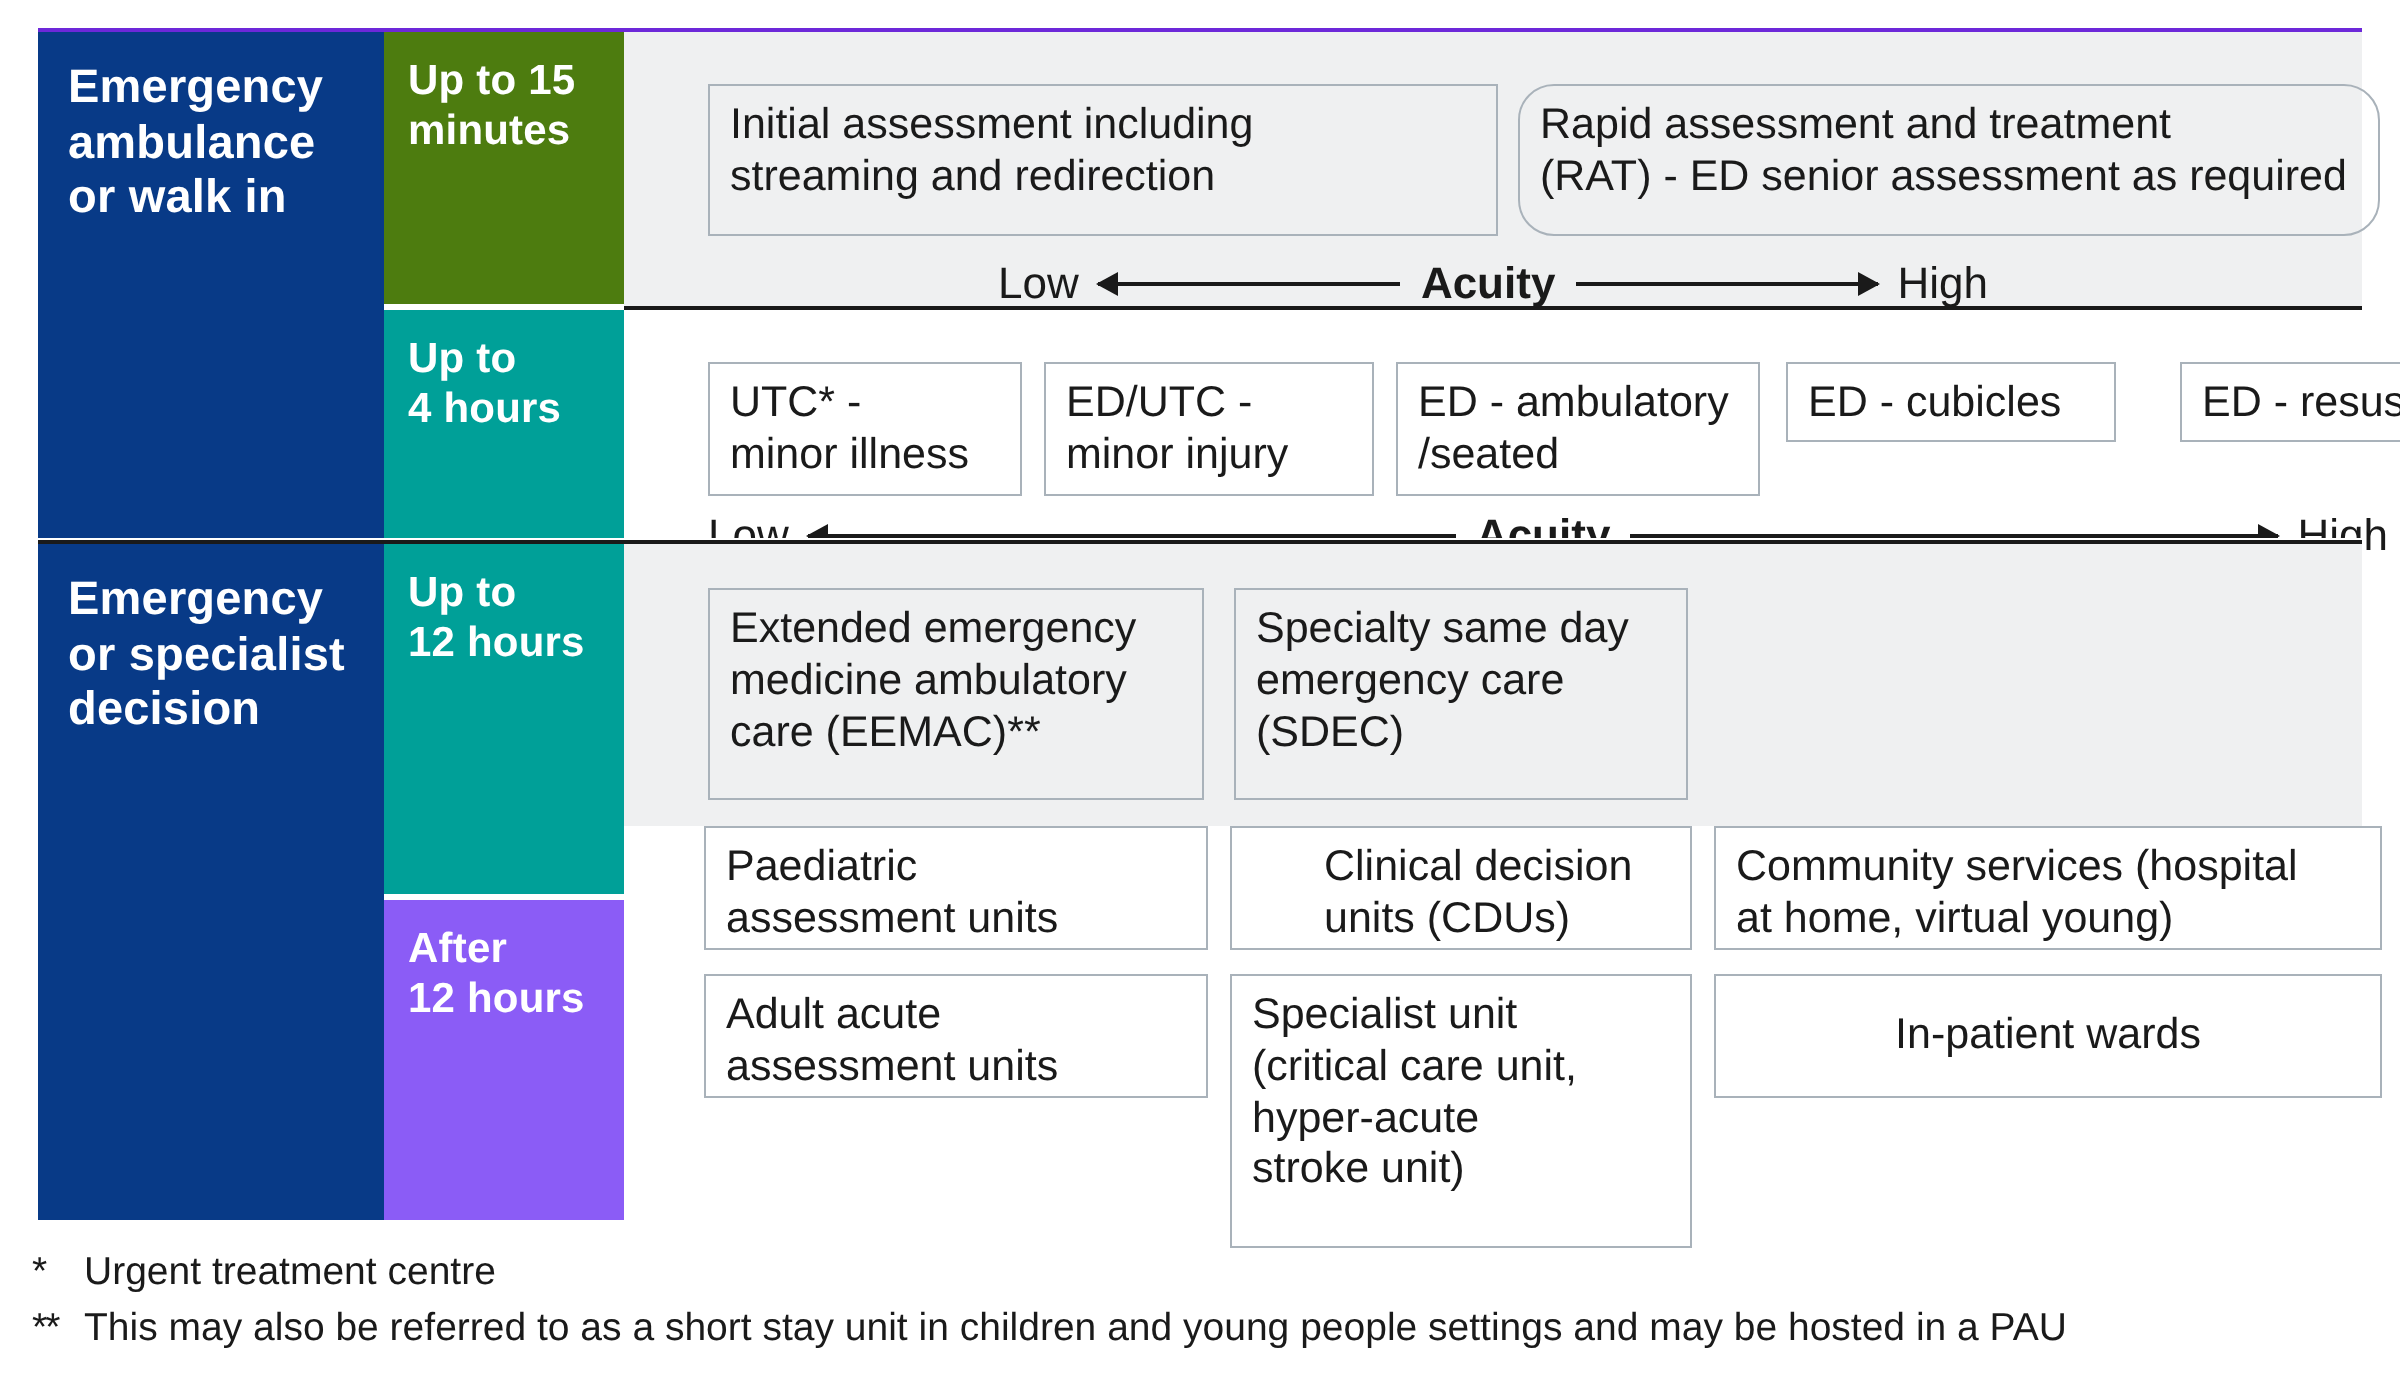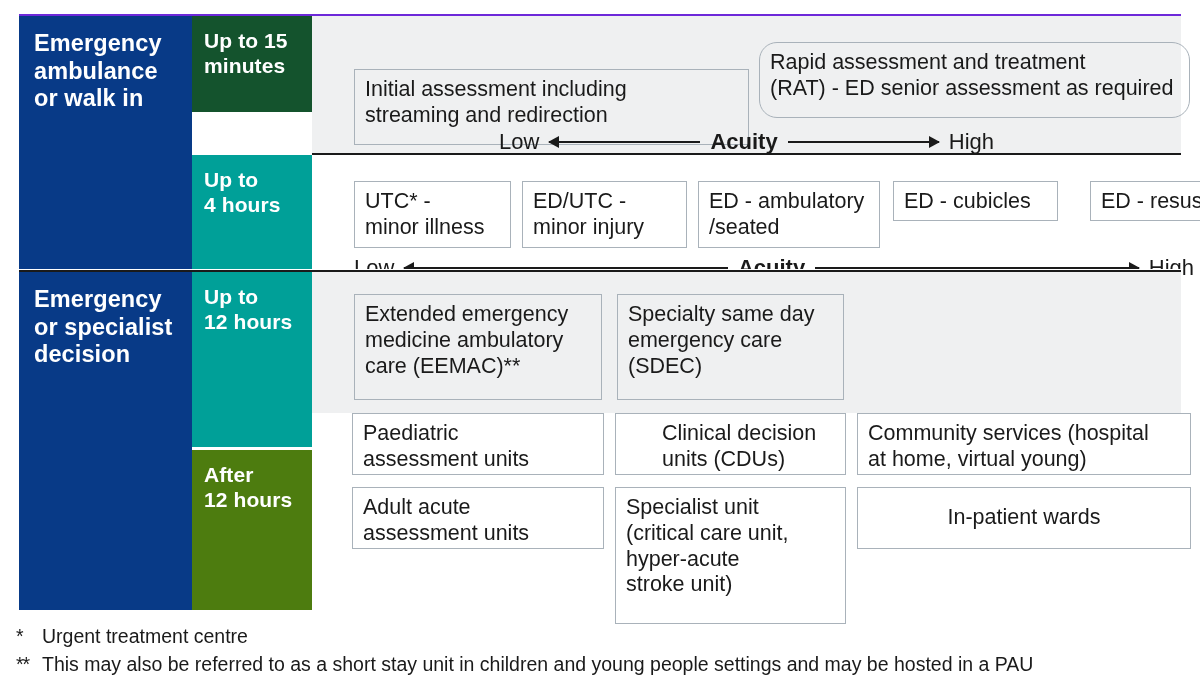--- a/index.html
+++ b/index.html
@@ -26,21 +26,21 @@
   .band-label {
     color: #ffffff; font-weight: bold; line-height: 1.18;
     letter-spacing: .1px;
   }
   .navy-label { font-size: 23.5px; padding: 14px 0 0 15px; }
   .teal-label { font-size: 21px; padding: 13px 0 0 12px; }
 
   
   .secA { position: absolute; left: 0; top: 0; width: 1162px; height: 253px; }
   .secA .navy-col { top: 0; height: 253px; }
-  .secA-r1-teal { position: absolute; left: 173px; top: 0; width: 120px; height: 96px; background: #14532d; }
+  .secA-r1-teal { position: absolute; left: 173px; top: 0; width: 120px; height: 136px; background: #4d7c0f; }
   .secA-r2-teal { position: absolute; left: 173px; top: 139px; width: 120px; height: 114px; background: #00a098; }
   .rowdiv-thin {
     position: absolute; left: 173px; top: 136px; width: 120px; height: 3px; background: #ffffff;
   }
   .rowdiv-black {
     position: absolute; left: 293px; top: 137px; width: 869px; height: 2px; background: #1a1a1a;
   }
 
   
   .paneA1 {
@@ -53,21 +53,21 @@
   }
 
   
   .sec-div { position: absolute; left: 0; top: 253px; width: 1162px; height: 3px; background: #ffffff; }
   .sec-div-line { position: absolute; left: 0; top: 254px; width: 1162px; height: 2px; background: #1a1a1a; }
 
   
   .secB { position: absolute; left: 0; top: 256px; width: 1162px; height: 338px; }
   .secB .navy-col { top: 0; height: 338px; }
   .secB-r1-teal { position: absolute; left: 173px; top: 0; width: 120px; height: 175px; background: #00a098; }
-  .secB-r2-teal { position: absolute; left: 173px; top: 178px; width: 136px; height: 160px; background: #4d7c0f; }
+  .secB-r2-teal { position: absolute; left: 173px; top: 178px; width: 136px; height: 160px; background: #8b5cf6; }
   .secB-teal-div { position: absolute; left: 173px; top: 175px; width: 120px; height: 3px; background: #ffffff; }
   .paneB-grey {
     position: absolute; left: 293px; top: 0; width: 869px; height: 141px; background: #eff0f1;
   }
   .paneB-white {
     position: absolute; left: 293px; top: 141px; width: 869px; height: 197px; background: #ffffff;
   }
 
   
   .box {
@@ -76,21 +76,21 @@
     background: transparent;
     font-size: 21.5px;
     line-height: 1.2;
     color: #1a1a1a;
     padding: 7px 9px 6px 10px;
   }
   .box.white { background: #ffffff; }
   .box.center { display: flex; align-items: center; justify-content: center; padding: 0; }
 
   
-  #b-initial   { left: 335px; top: 26px;  width: 395px; height: 76px; margin-top: 27px; }
+  #b-initial   { left: 335px; top: 26px;  width: 395px; height: 76px; }
   #b-rat       { left: 740px; top: 26px;  width: 431px; height: 76px; border-radius: 18px; }
 
   
   .acuity {
     position: absolute; height: 28px;
     display: flex; align-items: center;
     font-size: 22px; color: #1a1a1a;
   }
   .acuity .lbl { white-space: nowrap; text-align: right; }
   .acuity .mid { font-weight: bold; padding: 0 10px; white-space: nowrap; }

